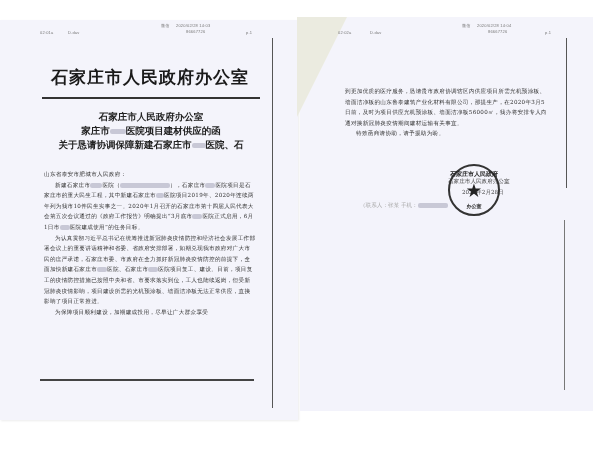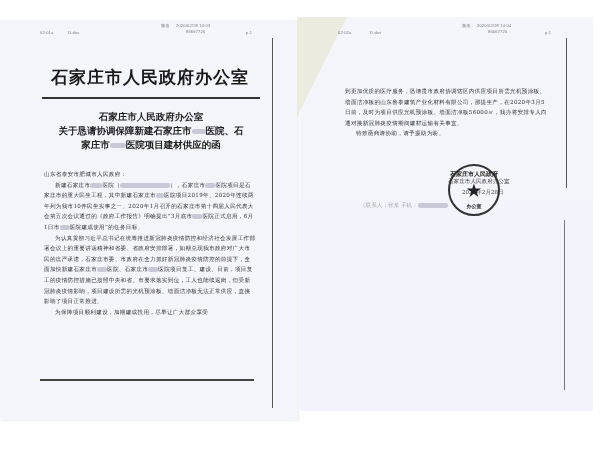--- a/index.html
+++ b/index.html
@@ -84,22 +84,22 @@
 <div class="fax-header" style="left:186px; top:29px;">86667726</div>
 <div class="fax-header" style="left:246px; top:30px;">p.1</div>
 
 <div class="margin-rule" style="left:272px; top:38px; height:370px;"></div>
 
 <div class="org-title">石家庄市人民政府办公室</div>
 <div class="title-rule"></div>
 
 <div class="subject">
   <div>石家庄市人民政府办公室</div>
+  <div><span>家庄市</span><span class="blur" style="width:16px;"></span><span>医院项目建材供应的函</span></div>
   <div><span>关于恳请协调保障新建石家庄市</span><span class="blur" style="width:14px;"></span><span>医院、石</span></div>
-  <div><span>家庄市</span><span class="blur" style="width:16px;"></span><span>医院项目建材供应的函</span></div>
 </div>
 
 <div class="body-text" style="left:44px; top:169px; width:212px;">
   <p>山东省泰安市肥城市人民政府：</p>
   <p class="indent"><span>新建石家庄市</span><span class="blur" style="width:12px;"></span><span>医院（</span><span class="blur" style="width:50px;"></span><span>），石家庄市</span><span class="blur" style="width:10px;"></span><span>医院项目是石家庄市的重大民生工程，其中新建石家庄市</span><span class="blur" style="width:8px;"></span><span>医院项目2019年、2020年连续两年列为我市10件民生实事之一。2020年1月召开的石家庄市第十四届人民代表大会第五次会议通过的《政府工作报告》明确提出“3月底市</span><span class="blur" style="width:10px;"></span><span>医院正式启用，6月1日市</span><span class="blur" style="width:10px;"></span><span>医院建成使用”的任务目标。</span></p>
   <p class="indent"><span>为认真贯彻习近平总书记在统筹推进新冠肺炎疫情防控和经济社会发展工作部署会议上的重要讲话精神和省委、省政府安排部署，如期兑现我市政府对广大市民的庄严承诺，石家庄市委、市政府在全力抓好新冠肺炎疫情防控的前提下，全面加快新建石家庄市</span><span class="blur" style="width:10px;"></span><span>医院、石家庄市</span><span class="blur" style="width:10px;"></span><span>医院项目复工、建设。目前，项目复工的疫情防控措施已按照中央和省、市要求落实到位，工人也陆续返岗，但受新冠肺炎疫情影响，项目建设所需的光机预涂板、墙面洁净板无法正常供应，直接影响了项目正常推进。</span></p>
   <p class="indent">为保障项目顺利建设，加期建成投用，尽早让广大群众享受</p>
 </div>
 
 <div class="bottom-rule"></div>

